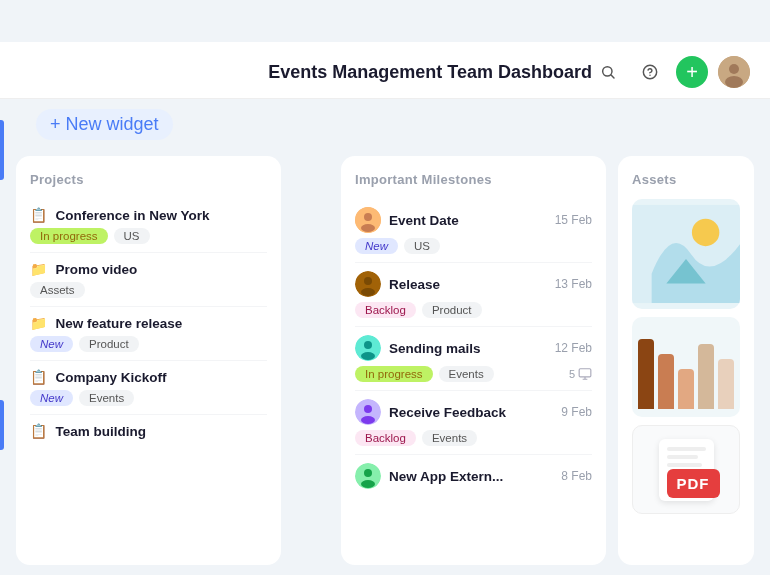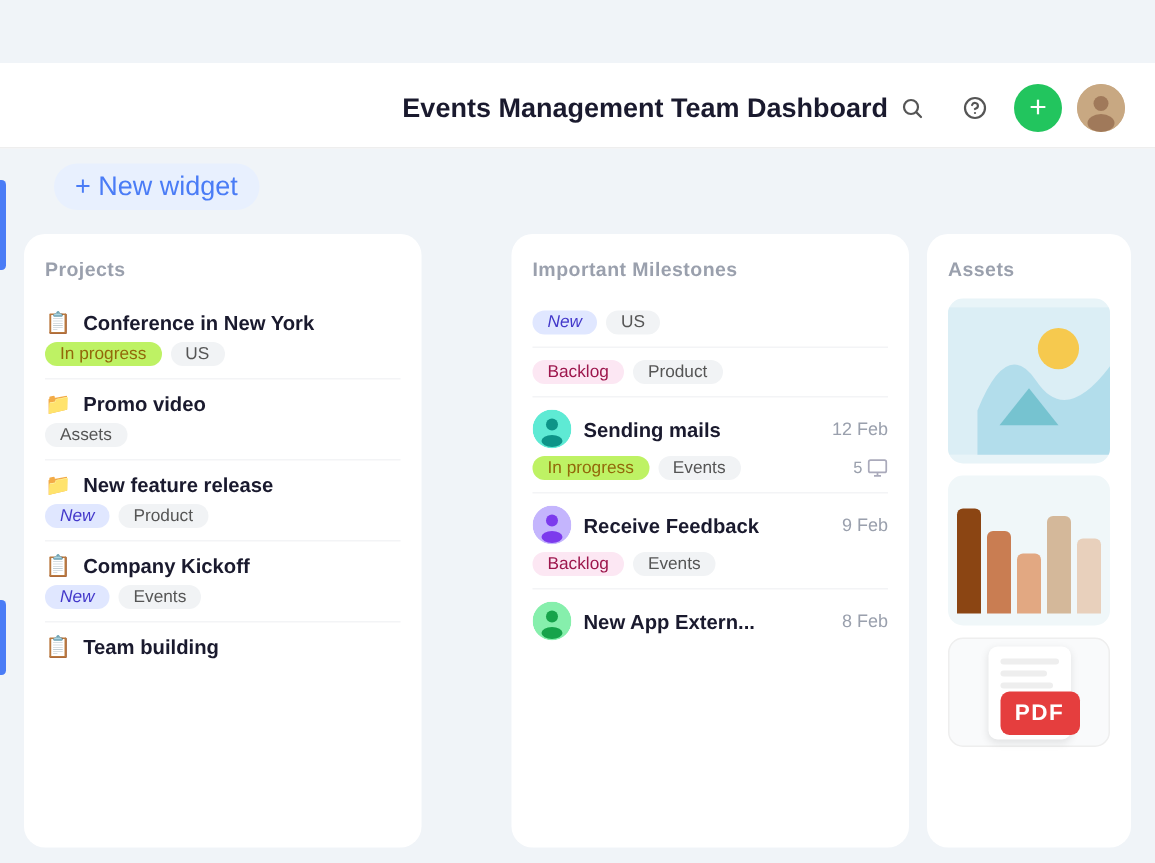--- a/index.html
+++ b/index.html
@@ -194,21 +194,21 @@
       align-items: flex-end;
       justify-content: center;
       gap: 4px;
       padding: 10px 6px 8px;
     }
     .bar {
       border-radius: 4px 4px 0 0;
       width: 18px;
     }
     .pdf-thumb {
-      height: 73px;
+      height: 89px;
       background: #f9fafb;
       border-radius: 10px;
       display: flex;
       align-items: center;
       justify-content: center;
       border: 1px solid #eee;
     }
     .pdf-icon {
       background: #e53e3e;
       color: #fff;
@@ -331,27 +331,53 @@
         <span class="project-icon">📋</span>
         <span>Team building</span>
       </div>
     </div>
   </div>
 
   <div class="panel panel-milestones">
     <div class="panel-title">Important Milestones</div>
 
     <div class="milestone-item">
+      <div class="milestone-header">
+        <div class="milestone-left">
+          <div class="milestone-avatar av-orange" style="background:#fdba74;width:26px;height:26px;border-radius:50%;display:flex;align-items:center;justify-content:center;">
+            <svg width="26" height="26" viewBox="0 0 26 26">
+                <circle cx="13" cy="13" r="13" fill="#fdba74"></circle>
+                <circle cx="13" cy="10" r="4" fill="#c97d52"></circle>
+                <ellipse cx="13" cy="21" rx="7" ry="4" fill="#c97d52"></ellipse>
+              </svg>
+          </div>
+          <span class="milestone-name">Event Date</span>
+        </div>
+        <span class="milestone-date">15 Feb</span>
+      </div>
       <div class="tags">
         <span class="tag tag-blue">New</span>
         <span class="tag tag-gray">US</span>
       </div>
     </div>
 
     <div class="milestone-item">
+      <div class="milestone-header">
+        <div class="milestone-left">
+          <div class="milestone-avatar" style="width:26px;height:26px;border-radius:50%;overflow:hidden;">
+            <svg width="26" height="26" viewBox="0 0 26 26">
+                <circle cx="13" cy="13" r="13" fill="#a16207"></circle>
+                <circle cx="13" cy="10" r="4" fill="#7a4a04"></circle>
+                <ellipse cx="13" cy="21" rx="7" ry="4" fill="#7a4a04"></ellipse>
+              </svg>
+          </div>
+          <span class="milestone-name">Release</span>
+        </div>
+        <span class="milestone-date">13 Feb</span>
+      </div>
       <div class="tags">
         <span class="tag tag-pink">Backlog</span>
         <span class="tag tag-gray">Product</span>
       </div>
     </div>
 
     <div class="milestone-item">
       <div class="milestone-header">
         <div class="milestone-left">
           <div class="milestone-avatar" style="width:26px;height:26px;border-radius:50%;overflow:hidden;">

